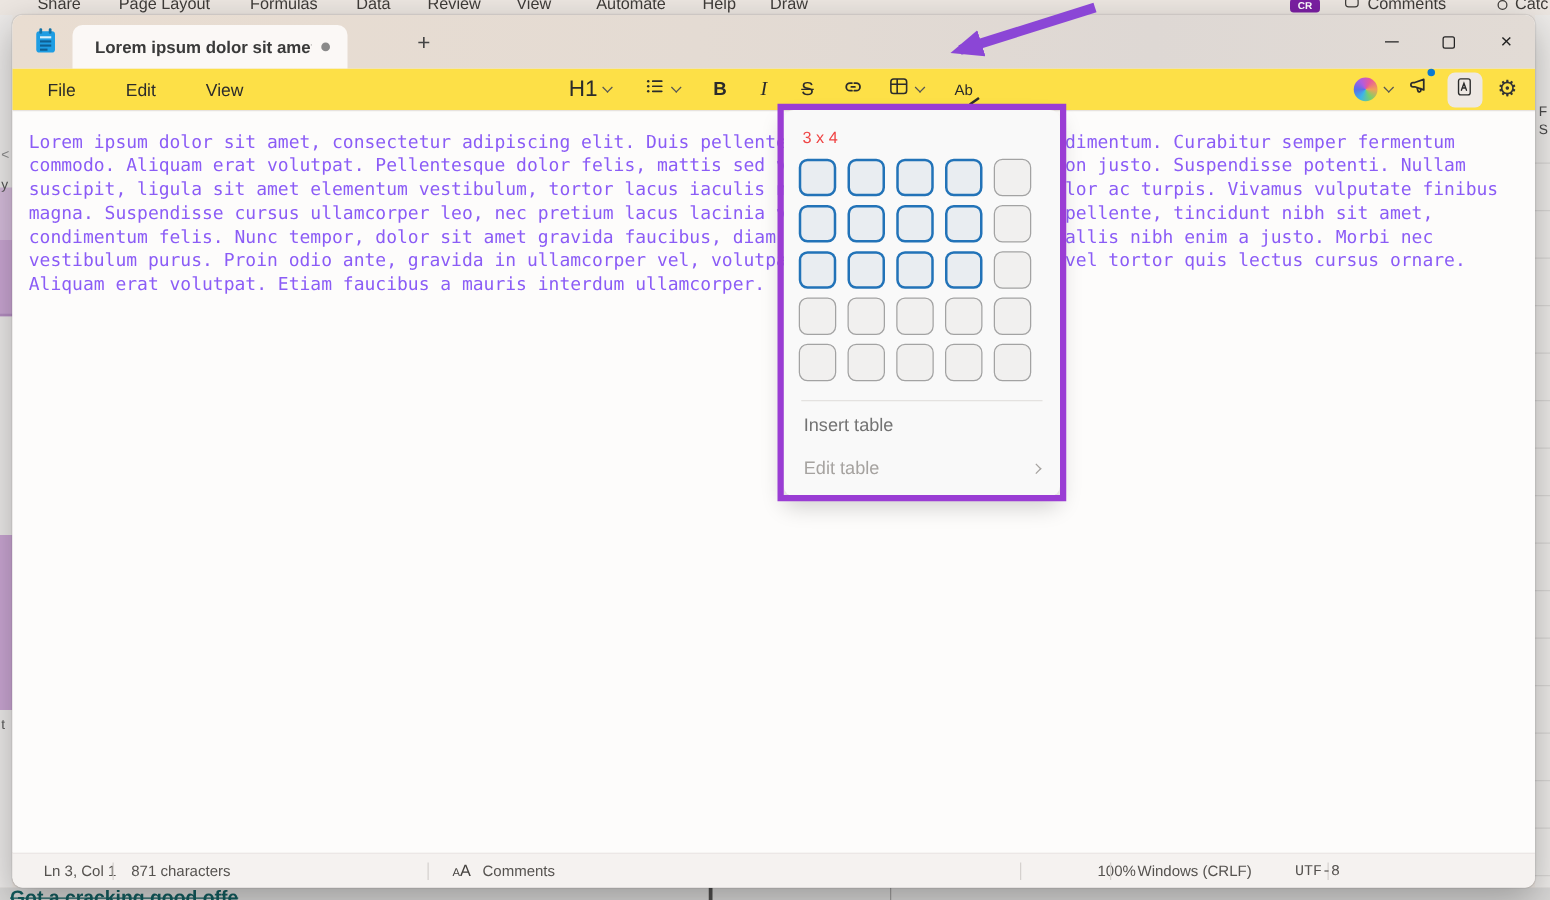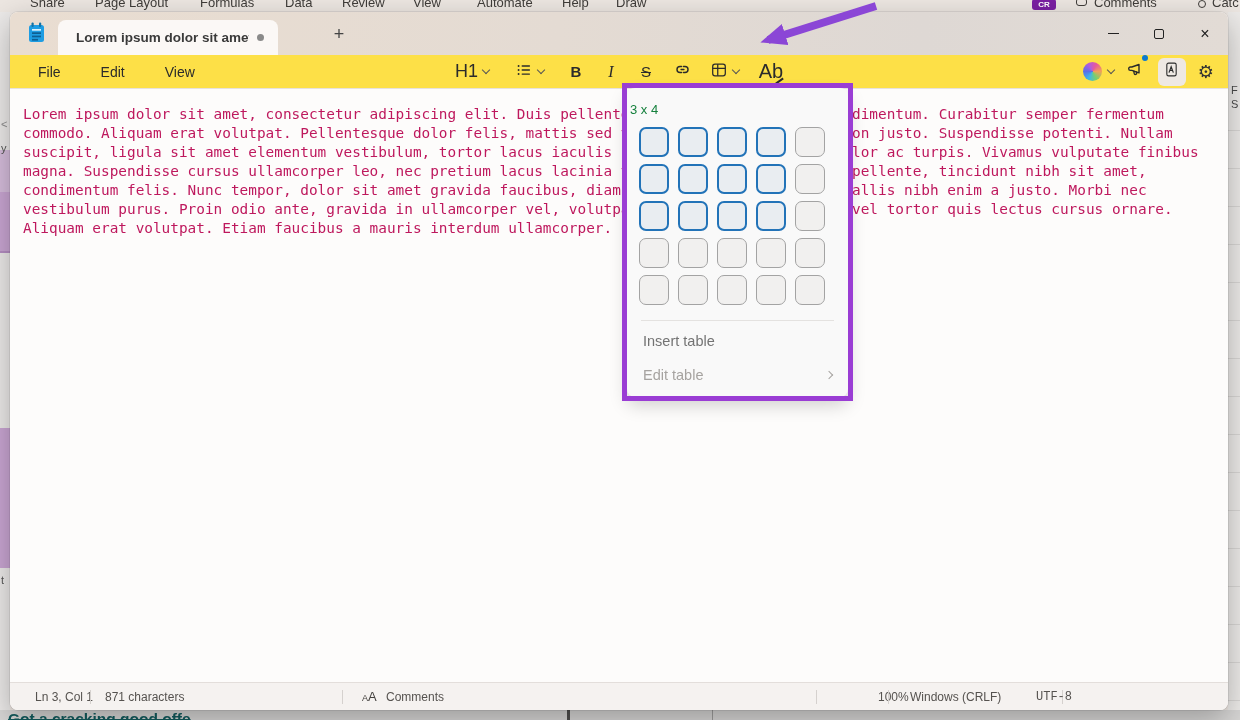--- a/index.html
+++ b/index.html
@@ -60,49 +60,49 @@
   .chev { width:6px; height:6px; border-right:1.4px solid #555; border-bottom:1.4px solid #555;
           transform:rotate(45deg); margin-top:-3px; }
   .chev-r { transform:rotate(-45deg); }
   .t-h1 { font-size:18px; width:50px; }
   .t-list { width:52px; margin-left:6px; }
   .t-b { width:30px; margin-left:6px; font-weight:bold; font-size:15px; }
   .t-i { width:30px; margin-left:5px; font-family:"Liberation Serif",serif; font-style:italic; font-size:16px; }
   .t-s { width:30px; margin-left:5px; font-size:15px; text-decoration:line-through; }
   .t-link,.t-table { width:34px; margin-left:4px; }
   .t-tablec { width:50px; margin-left:0; }
-  .t-ab { width:34px; margin-left:5px; font-size:20px; position:relative; }
+  .t-ab { width:34px; margin-left:5px; font-size:12px; position:relative; }
   .t-ab::after { content:""; position:absolute; right:4px; bottom:4px; width:9px; height:2px;
                  background:#2b2b2b; transform:rotate(-35deg); }
   .right-tools { position:absolute; right:14px; top:0; height:33px; display:flex; align-items:center; gap:12px; }
   .copilot-dot { width:19px; height:19px; border-radius:50%;
       background:conic-gradient(from 210deg,#3db6e8,#5a6fe8,#b05ce0,#e85a9a,#f0a05a,#7ad06a,#3db6e8); }
   .mega-wrap { position:relative; }
   .noti-dot { position:absolute; right:-2px; top:-3px; width:6px; height:6px; border-radius:50%; background:#0b79d0; }
   .rewrite-btn { width:28px; height:28px; background:#eee8e3; border-radius:6px; display:flex; align-items:center; justify-content:center; }
   .gear { font-family:"DejaVu Sans",sans-serif; font-size:18px; color:#333; }
 
   .editor { position:absolute; left:0; top:76px; width:100%; height:594px; background:#fdfcfb; border-top:1px solid #e7e2de; }
   .editor-text { position:absolute; left:13px; top:17px; width:1200px;
-                 font-family:"DejaVu Sans Mono", monospace; font-size:14.4px; color:#be185d; }
+                 font-family:"DejaVu Sans Mono", monospace; font-size:14.4px; color:#8b5cf6; }
   .ed-line { position:relative; height:19px; white-space:pre; }
   .ed-right { position:absolute; left:829px; top:0; }
 
   .statusbar { position:absolute; left:0; bottom:0; width:100%; height:28px; background:#f5f2f0;
                border-top:1px solid #e3dedb; border-radius:0 0 8px 8px; font-size:12px; color:#55524f; }
   .sb-item { position:absolute; top:7px; white-space:nowrap; }
   .sb-div { position:absolute; top:7px; width:1px; height:14px; background:#d5d1ce; }
   .aa-icon { position:absolute; top:6px; color:#44413e; }
   .aa-icon::before { content:"A"; font-size:9px; }
   .aa-icon::after { content:"A"; font-size:13px; }
 
   
   .table-popup { position:absolute; left:627px; top:88px; width:221px; height:309px; background:#f9f9f9;
                  border-radius:8px; box-shadow:0 8px 18px rgba(0,0,0,.18); z-index:20; }
-  .size-label { position:absolute; left:3px; top:14px; font-size:13px; color:#15803d; }
+  .size-label { position:absolute; left:15px; top:14px; font-size:13px; color:#ef4444; }
   .grid-cell { position:absolute; width:30px; height:30px; border-radius:7px; background:#f1f0ef; border:1.3px solid #a3a3a3; }
   .grid-cell.sel { background:#e9edf1; border:2.2px solid #2273b8; }
   .popup-sep { position:absolute; left:14px; top:232px; width:193px; height:1px; background:#e4e2e0; }
   .popup-row { position:absolute; left:0; width:221px; height:30px; display:flex; align-items:center; padding:0 16px; font-size:14.5px; }
   .row-insert { top:238px; color:#737373; }
   .row-edit { top:272px; color:#a6a3a0; }
   .row-edit .chev { border-color:#a6a3a0; margin-left:auto; margin-top:0; }
 
   
   .anno-rect { position:absolute; left:622px; top:83px; width:231px; height:318px;

